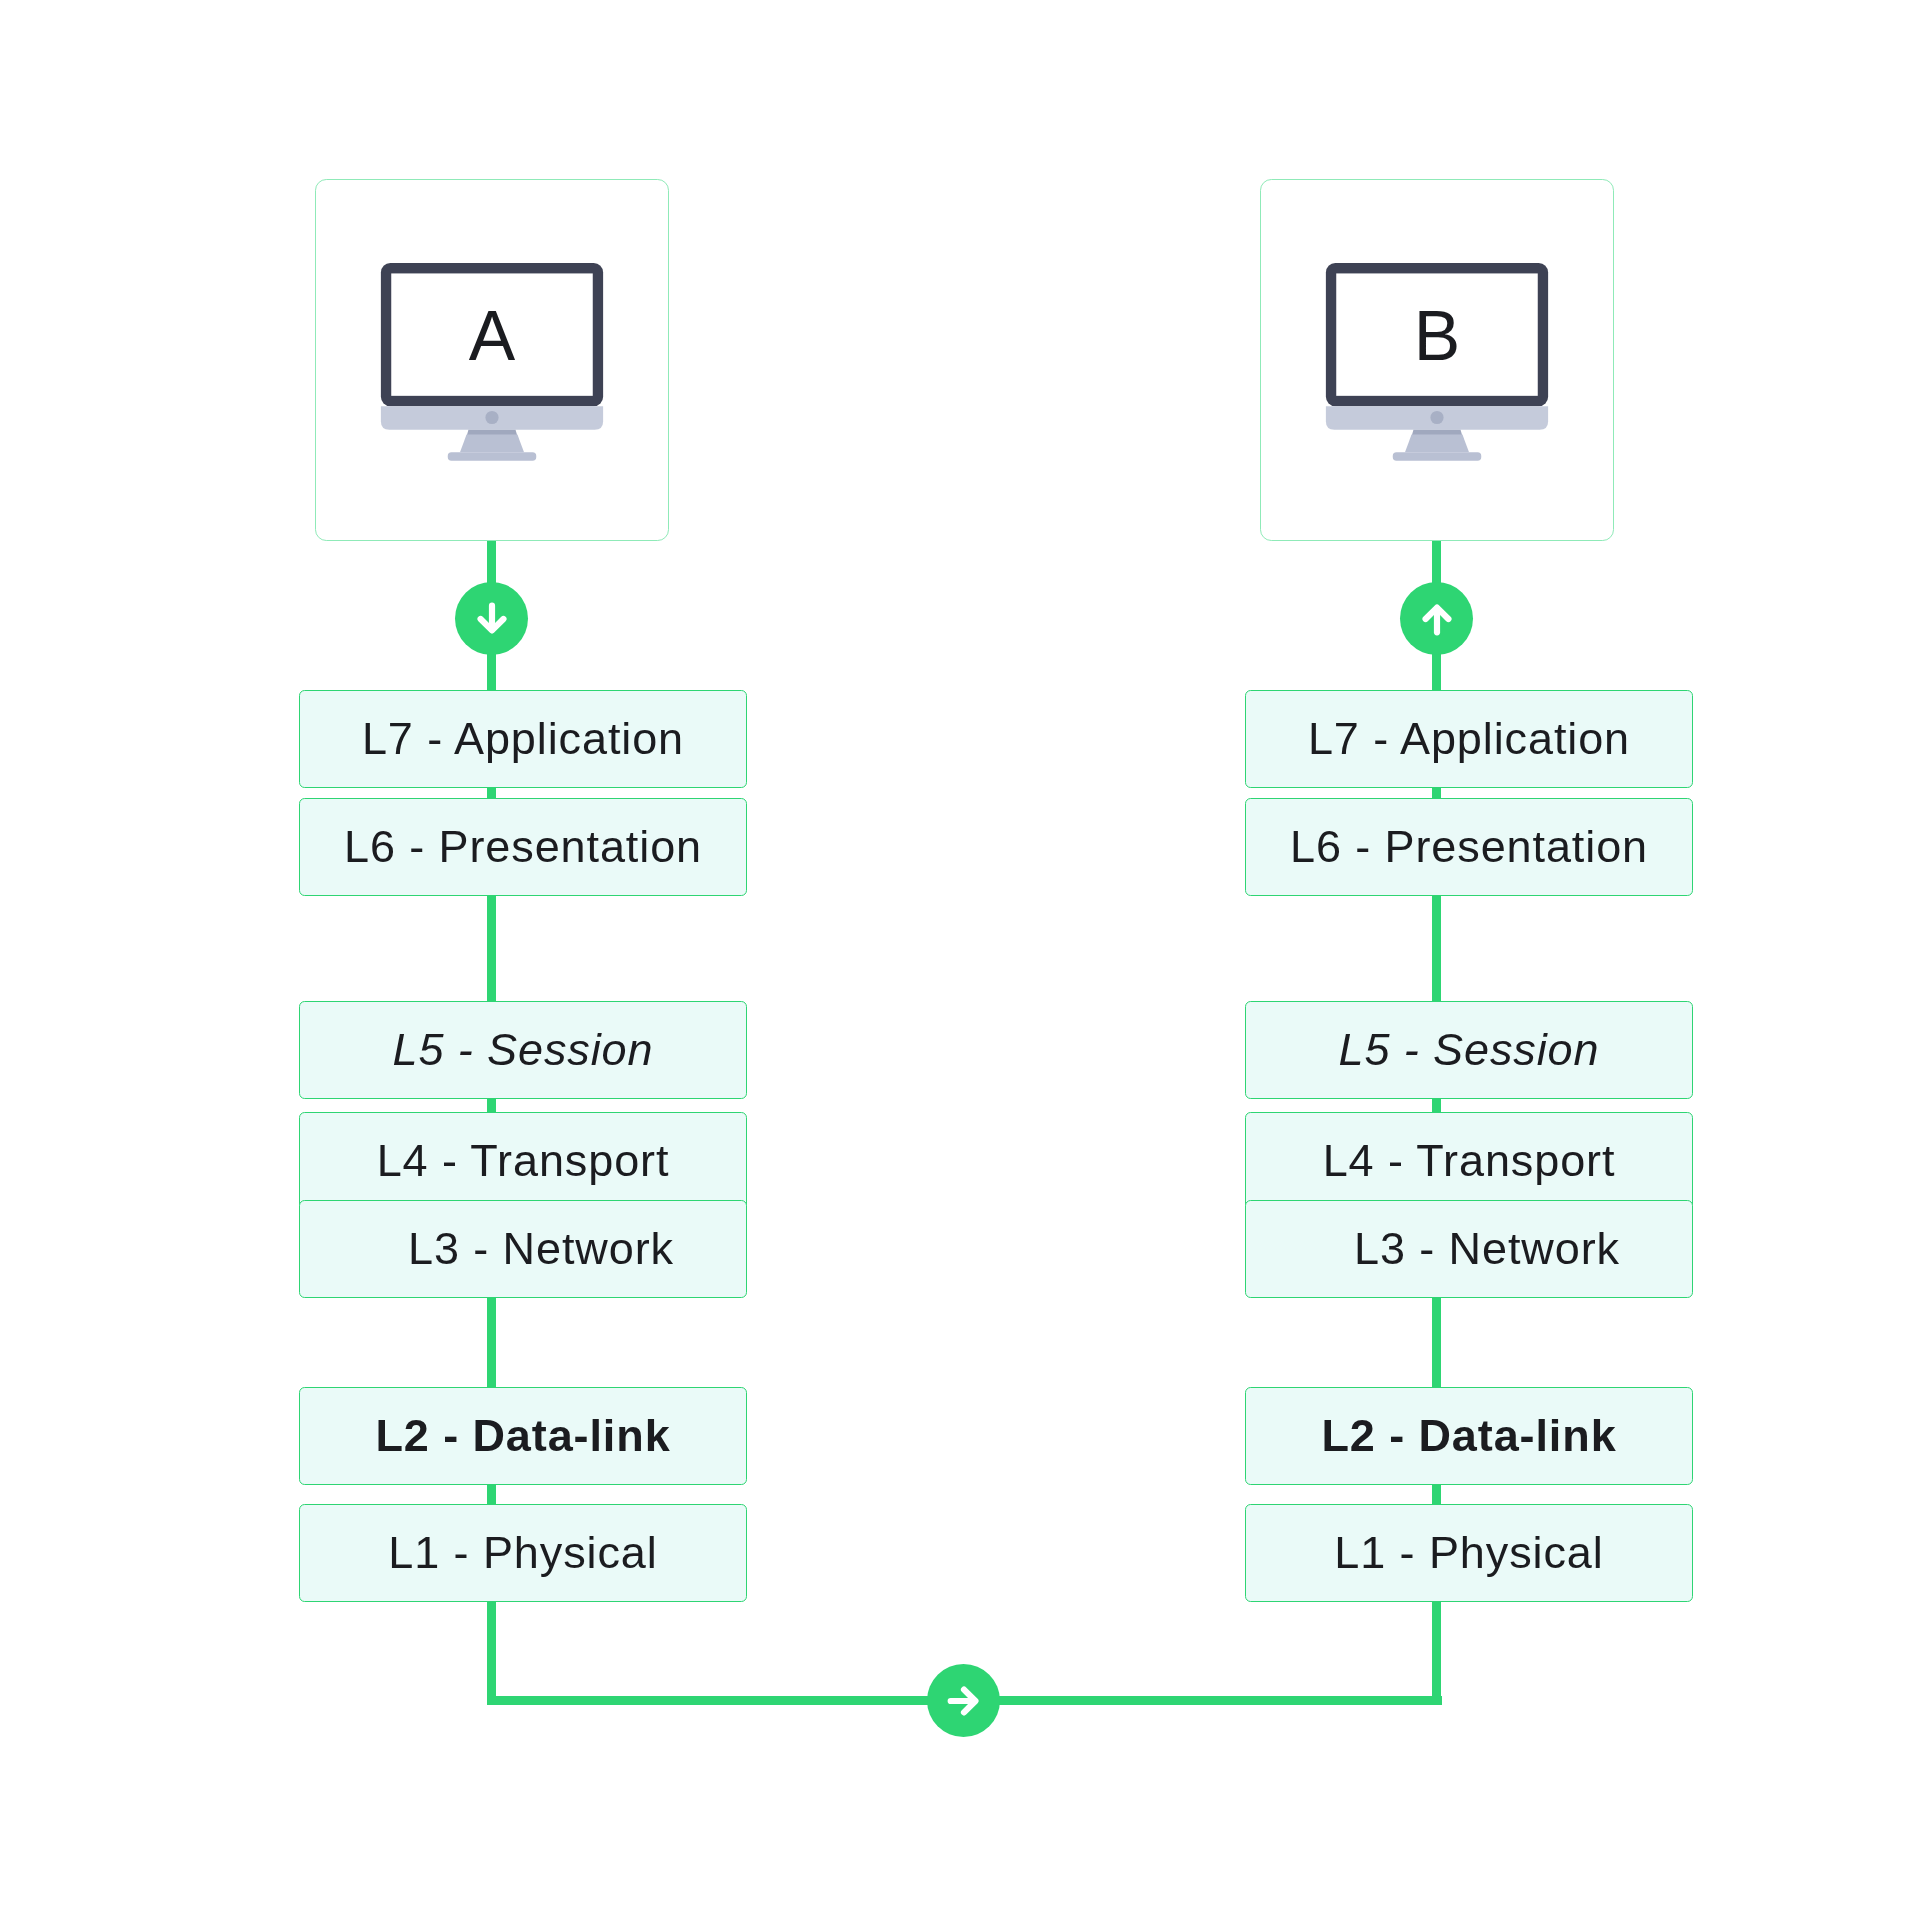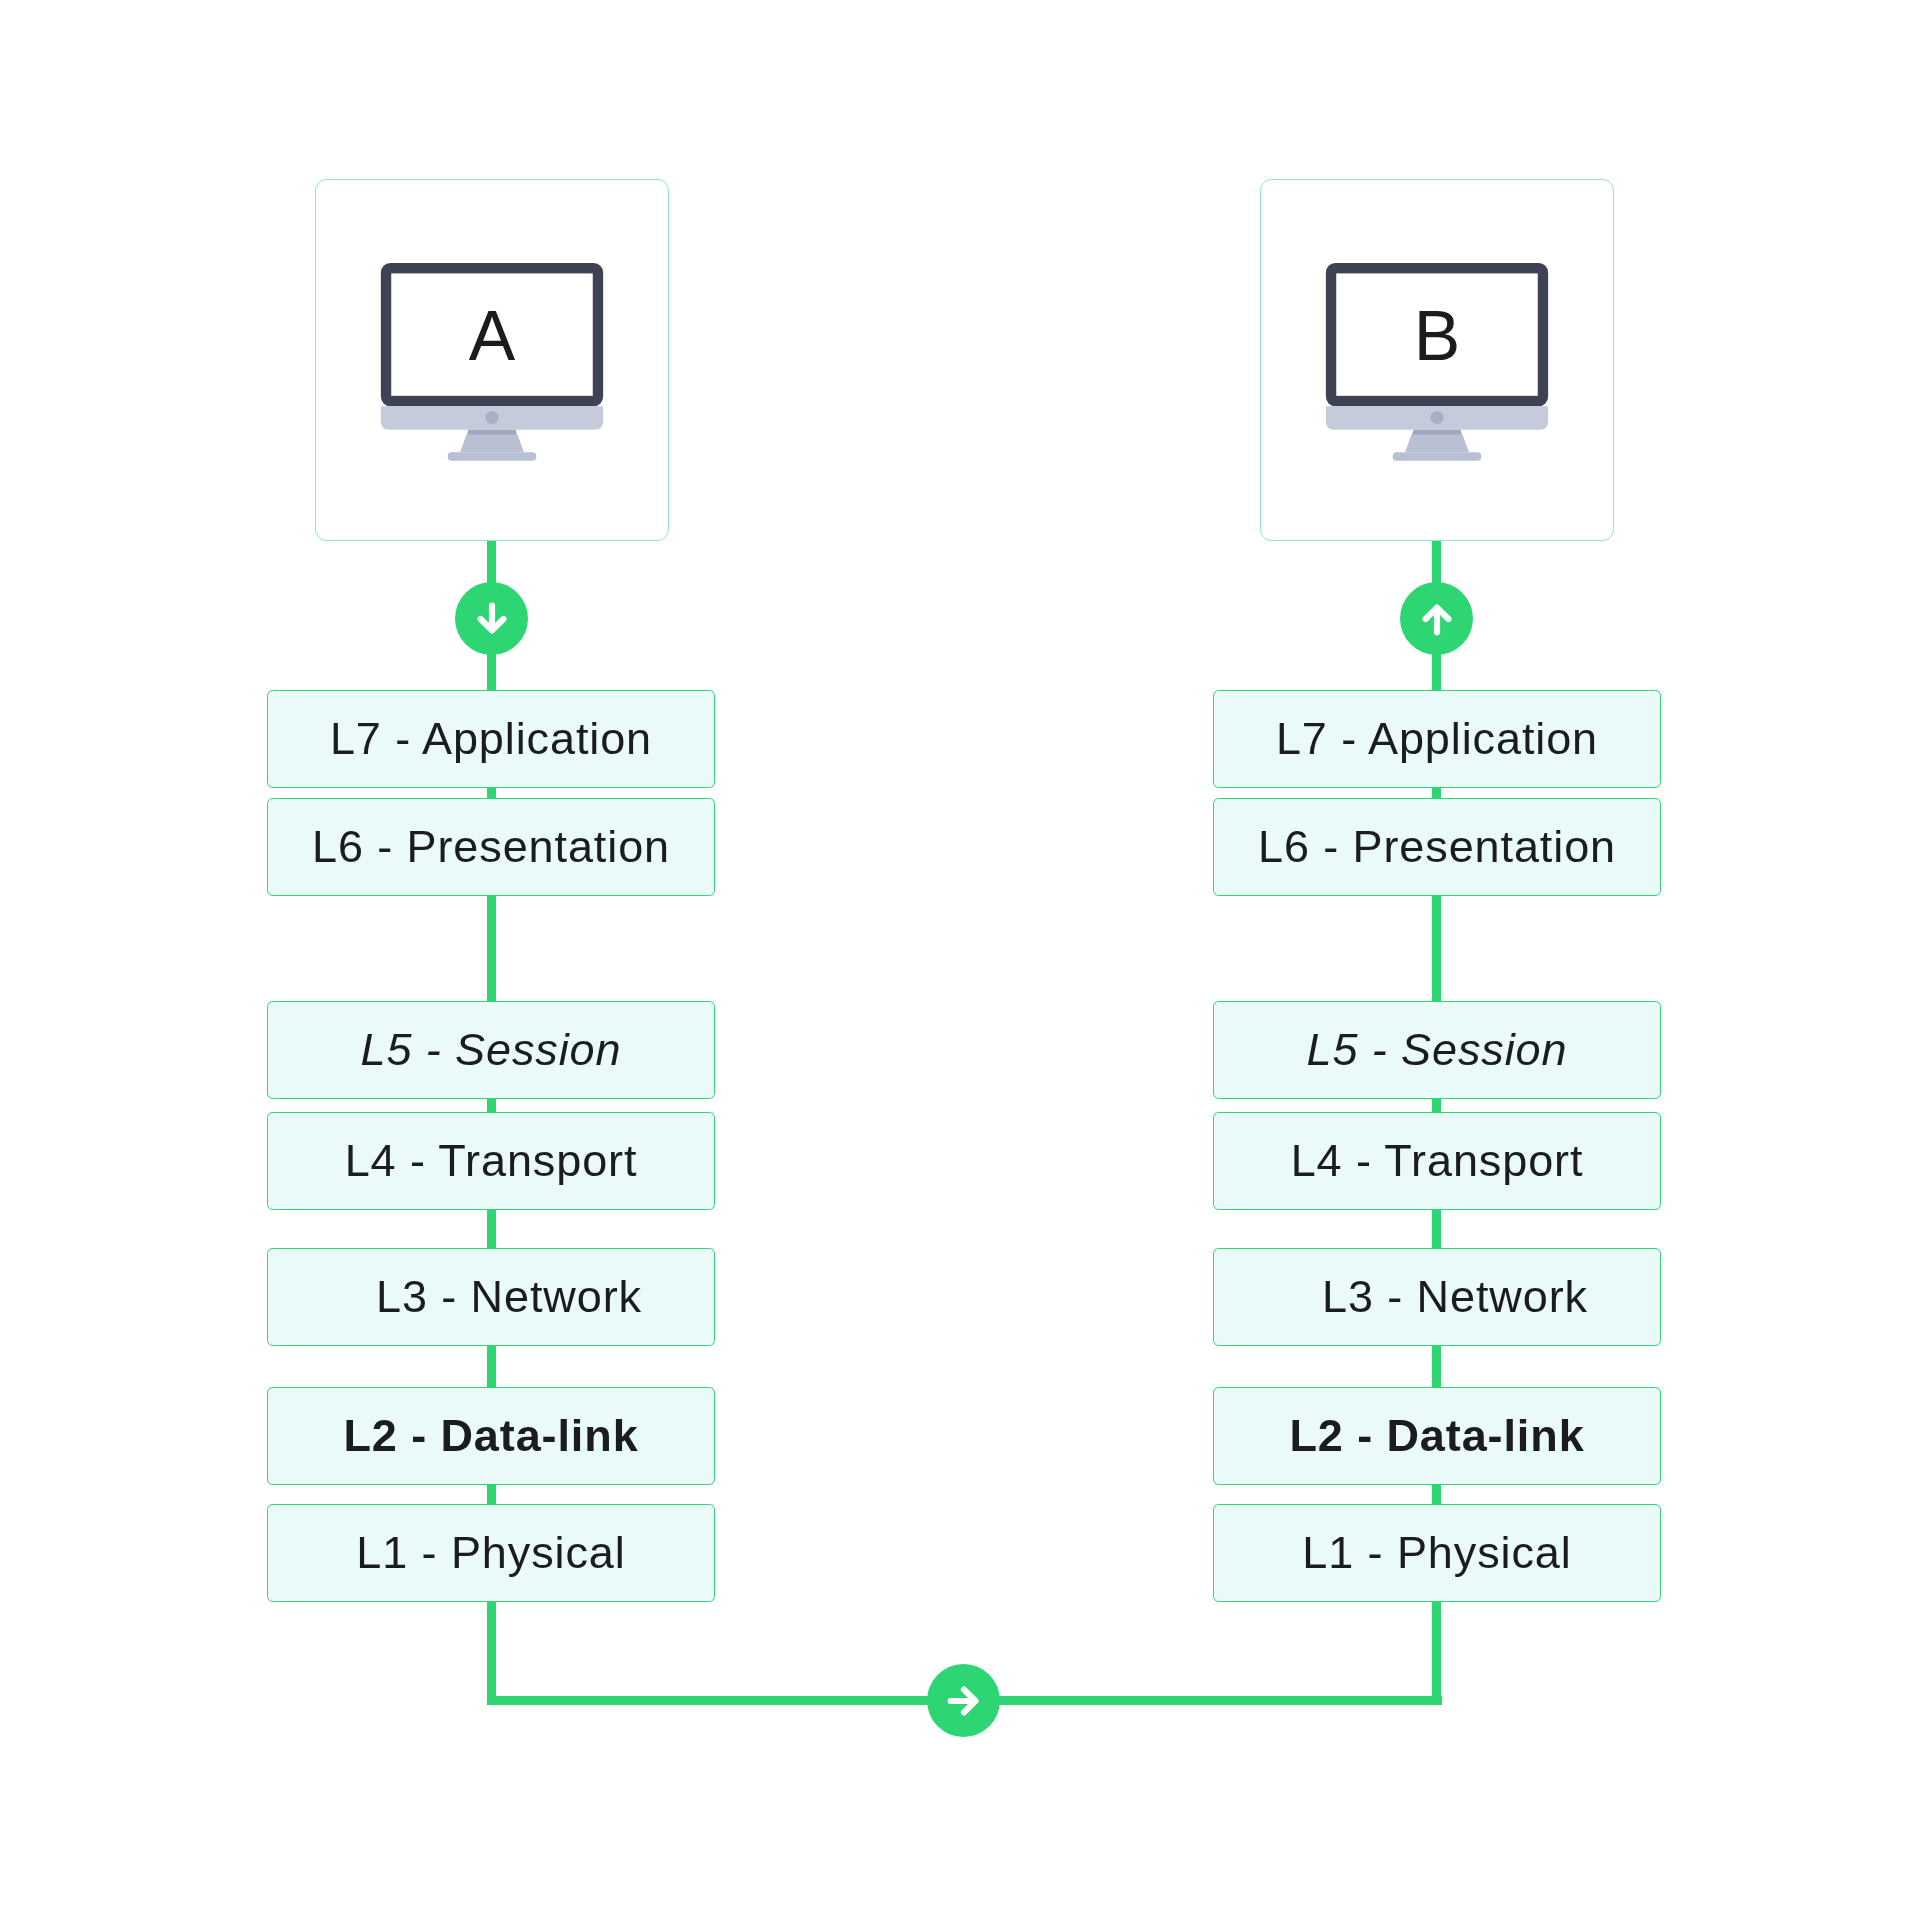--- a/index.html
+++ b/index.html
@@ -82,28 +82,29 @@
     border-radius: 5.6px;
     display: flex;
     align-items: center;
     justify-content: center;
     font-size: 45px;
     font-weight: 500;
     letter-spacing: 0.9px;
     color: #1B1C20;
     z-index: 1;
     white-space: nowrap;
+    margin-left: 32px;
   }
   .col-a { left: 267px; }
   .col-b { left: 1213px; }
   .row-0 { top: 690px; }
   .row-1 { top: 798px; }
   .row-2 { top: 1001px; font-style: italic; }
   .row-3 { top: 1112px; }
-  .row-4 { top: 1248px; padding-left: 36px; }
+  .row-4 { top: 1200px; padding-left: 36px; }
   .row-5 { top: 1387px; font-weight: bold; }
   .row-6 { top: 1504px; }
 </style>
 </head>
 <body>
 
 <div class="canvas">
 
   <div class="vline" id="vline-a"></div>
   <div class="vline" id="vline-b"></div>

